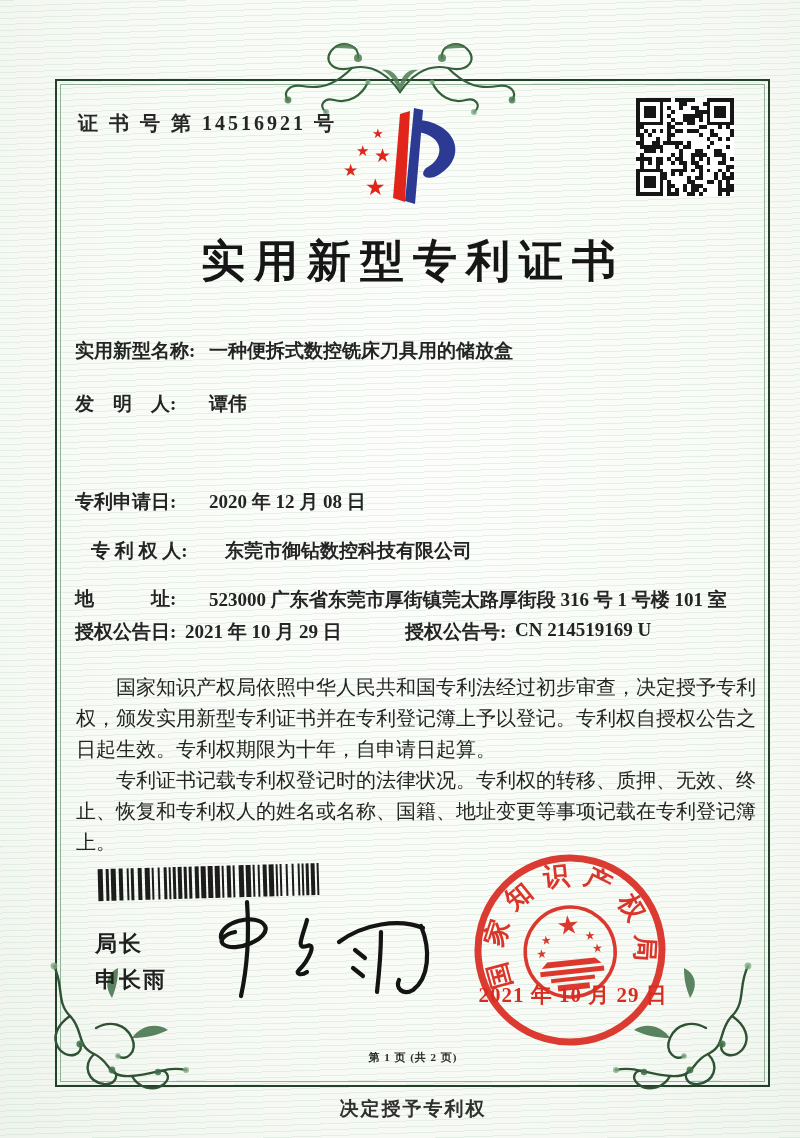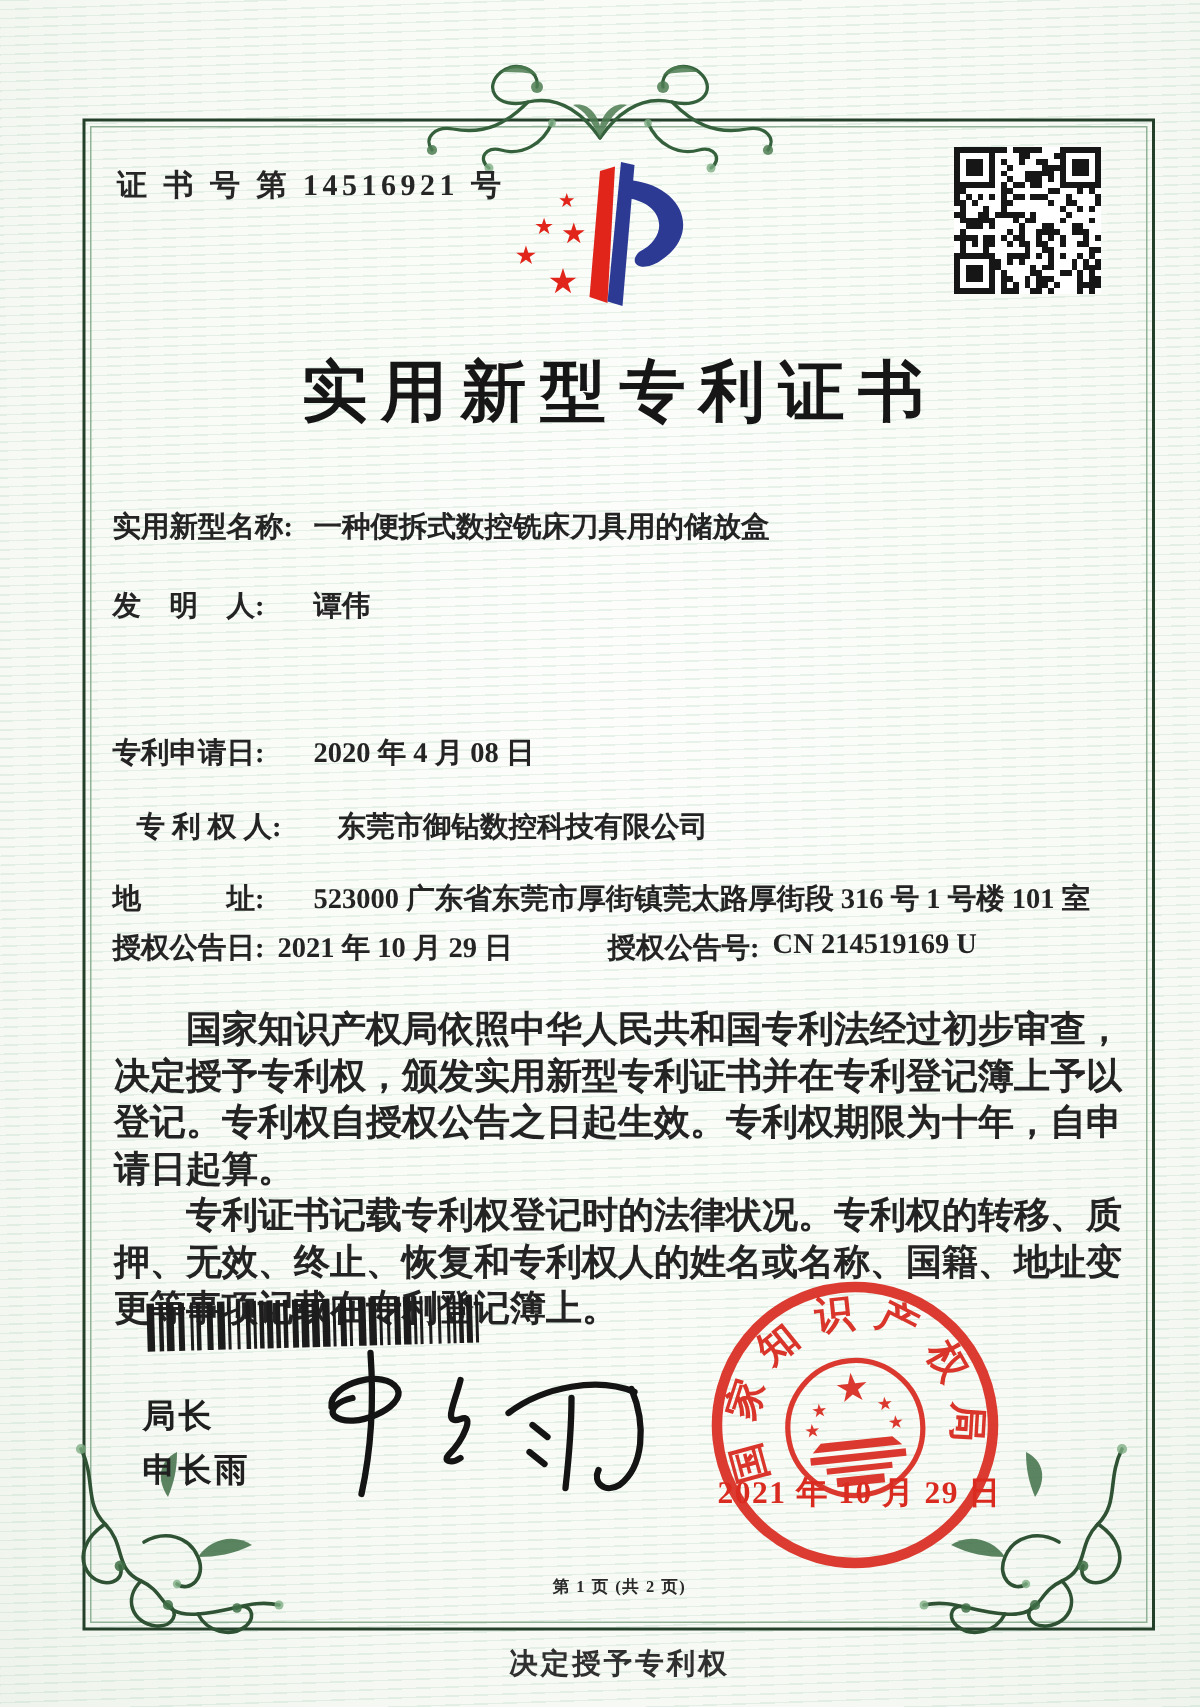--- a/index.html
+++ b/index.html
@@ -23,21 +23,21 @@
     content:"";position:absolute;left:3px;top:3px;right:3px;bottom:3px;
     border:1px solid #92b297;
   }
   .cert-no{position:absolute;left:78px;top:110px;font-size:20px;letter-spacing:3px;font-weight:600;color:#262626;}
   .title{position:absolute;left:0;right:0;top:232px;text-align:center;font-size:44px;font-weight:700;letter-spacing:9px;color:#161616;}
   .field-row{position:absolute;left:75px;right:58px;font-size:19px;font-weight:600;color:#242424;}
   .f-label{display:inline-block;width:108px;vertical-align:top;white-space:nowrap;}
   .f-value{display:inline-block;vertical-align:top;margin-left:4px;}
   .addr-value{width:545px;line-height:27px;}
   .grant-pair2{position:absolute;left:330px;top:0;white-space:nowrap;}
-  .body-text{position:absolute;left:76px;right:56px;top:672px;font-size:24px;line-height:31px;font-weight:700;color:#242424;}
+  .body-text{position:absolute;left:76px;right:56px;top:672px;font-size:20px;line-height:31px;font-weight:400;color:#242424;}
   .body-text p{margin:0;text-indent:2em;}
   .barcode{position:absolute;left:98px;top:866px;width:228px;height:32px;transform:rotate(-1.6deg);font-size:0;line-height:0;white-space:nowrap;}
   .barcode i{display:inline-block;height:100%;background:#1c1c1c;}
   .barcode s{display:inline-block;height:100%;}
   .director{position:absolute;left:95px;font-size:22px;font-weight:600;color:#202020;letter-spacing:2px;}
   .sig-svg{position:absolute;left:195px;top:892px;}
   .seal-wrap{position:absolute;left:470px;top:850px;width:200px;height:200px;transform:rotate(-6deg);}
   .seal-date{position:absolute;left:468px;top:981px;width:210px;text-align:center;font-size:21px;font-weight:700;color:#d92b20;letter-spacing:1px;white-space:nowrap;}
   .page-info{position:absolute;left:0;right:0;top:1050px;text-align:center;font-size:11px;font-weight:600;color:#2a2a2a;letter-spacing:1px;}
   .back-note{position:absolute;left:0;right:0;top:1096px;text-align:center;font-size:19px;font-weight:600;color:#303030;letter-spacing:2px;}
@@ -441,21 +441,21 @@
 
   <div class="title">实用新型专利证书</div>
 
   <div class="field-row" style="top:338px;">
     <span class="f-label" style="width:130px;">实用新型名称:</span><span class="f-value">一种便拆式数控铣床刀具用的储放盒</span>
   </div>
   <div class="field-row" style="top:391px;">
     <span class="f-label" style="width:130px;">发　明　人:</span><span class="f-value">谭伟</span>
   </div>
   <div class="field-row" style="top:489px;">
-    <span class="f-label" style="width:130px;">专利申请日:</span><span class="f-value">2020 年 4 月 08 日</span>
+    <span class="f-label" style="width:130px;">专利申请日:</span><span class="f-value">2020 年 12 月 08 日</span>
   </div>
   <div class="field-row" style="top:538px;margin-left:16px;">
     <span class="f-label" style="width:130px;">专 利 权 人:</span><span class="f-value">东莞市御钻数控科技有限公司</span>
   </div>
   <div class="field-row" style="top:586px;">
     <span class="f-label" style="width:130px;">地　　　址:</span><span class="f-value addr-value">523000 广东省东莞市厚街镇莞太路厚街段 316 号 1 号楼 101 室</span>
   </div>
   <div class="field-row" style="top:619px;">
     <span>授权公告日:</span>
     <span class="f-value">2021 年 10 月 29 日</span>

